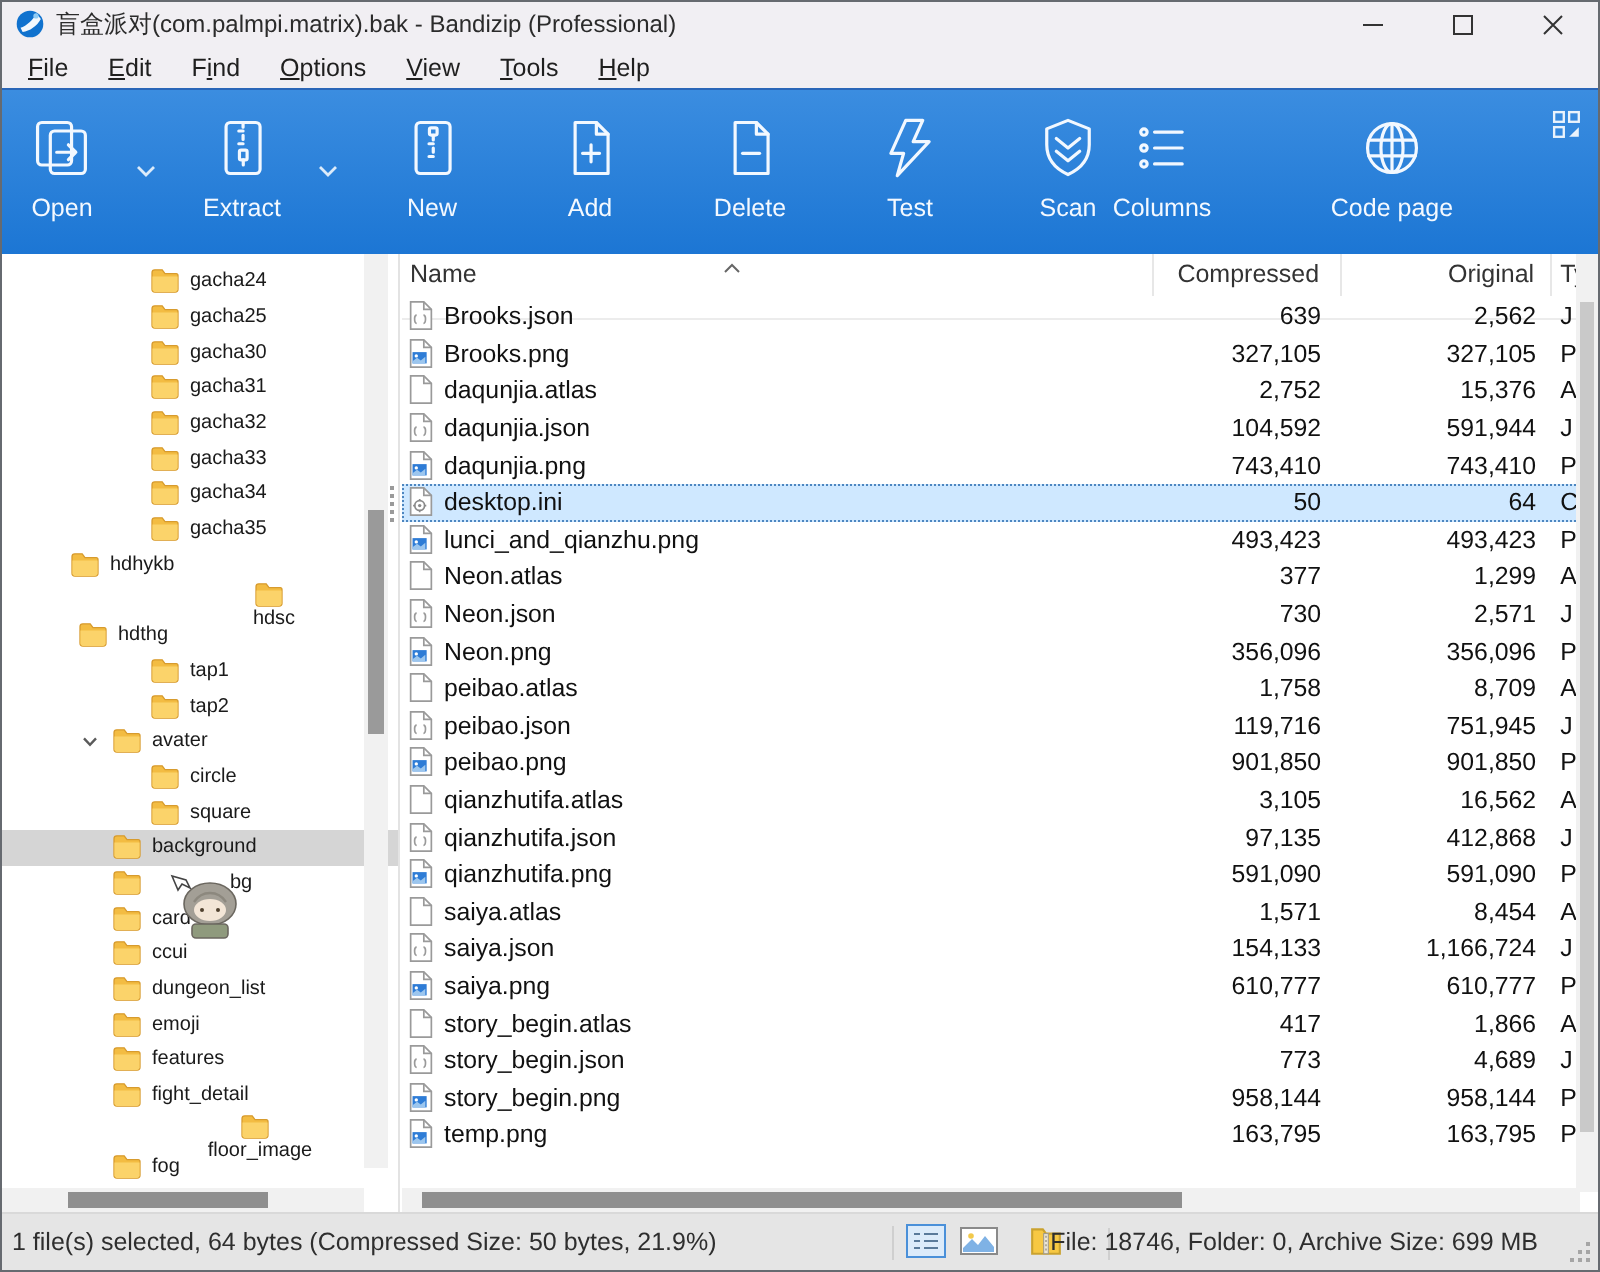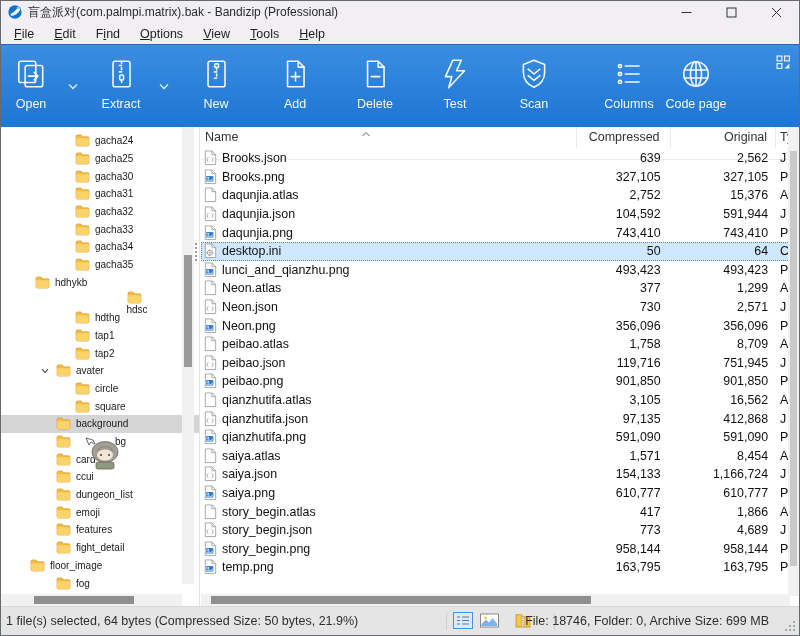--- a/index.html
+++ b/index.html
@@ -198,21 +198,21 @@
       </div>
       <div class="tool-btn" style="left: 493px;">
         <span class="t-icon"><svg viewBox="0 0 32 32">
             <g fill="none" stroke="#f2f8ff" stroke-width="1.5" stroke-linecap="round" stroke-linejoin="round">
               <path d="M16 3l10 4v7.5c0 7.5-4.5 11.5-10 14-5.5-2.5-10-6.5-10-14V7z"></path>
               <path d="M10.5 11.5L16 16l5.5-4.5M10.5 17.5L16 22l5.5-4.5"></path>
             </g>
           </svg></span>
         <span class="t-label">Scan</span>
       </div>
-      <div class="tool-btn" style="left: 588px;">
+      <div class="tool-btn" style="left: 540px;">
         <span class="t-icon"><svg viewBox="0 0 32 32">
             <g fill="none" stroke="#f2f8ff" stroke-width="1.5" stroke-linecap="round" stroke-linejoin="round">
               <circle cx="7.5" cy="8.5" r="1.5"></circle>
               <circle cx="7.5" cy="16" r="1.5"></circle>
               <circle cx="7.5" cy="23.5" r="1.5"></circle>
               <path d="M12.5 8.5h13M12.5 16h13M12.5 23.5h13"></path>
             </g>
           </svg></span>
         <span class="t-label">Columns</span>
       </div>
@@ -293,21 +293,21 @@
           </svg>
           <span>hdhykb</span>
         </div>
         <div class="tree-row" style="padding-left: 74px; flex-direction: column;">
           <svg class="tree-folder" viewBox="0 0 16 14">
             <path d="M1 2.5C1 1.7 1.7 1 2.5 1h4L8 3h6c.6 0 1 .4 1 1v7.5c0 .8-.7 1.5-1.5 1.5h-11C1.7 13 1 12.3 1 11.5z" fill="#f3bc42" stroke="#d79b2e" stroke-width="0.7"></path>
             <path d="M1.2 4.6h13.6v6.9c0 .8-.6 1.4-1.4 1.4H2.6c-.8 0-1.4-.6-1.4-1.4z" fill="#fbd36a"></path>
           </svg>
           <span>hdsc</span>
         </div>
-        <div class="tree-row" style="padding-left: 74px; text-align: center;">
+        <div class="tree-row" style="padding-left: 38px; text-align: center;">
           <svg class="tree-folder" viewBox="0 0 16 14">
             <path d="M1 2.5C1 1.7 1.7 1 2.5 1h4L8 3h6c.6 0 1 .4 1 1v7.5c0 .8-.7 1.5-1.5 1.5h-11C1.7 13 1 12.3 1 11.5z" fill="#f3bc42" stroke="#d79b2e" stroke-width="0.7"></path>
             <path d="M1.2 4.6h13.6v6.9c0 .8-.6 1.4-1.4 1.4H2.6c-.8 0-1.4-.6-1.4-1.4z" fill="#fbd36a"></path>
           </svg>
           <span>hdthg</span>
         </div>
         <div class="tree-row" style="padding-left: 74px;">
           <svg class="tree-folder" viewBox="0 0 16 14">
             <path d="M1 2.5C1 1.7 1.7 1 2.5 1h4L8 3h6c.6 0 1 .4 1 1v7.5c0 .8-.7 1.5-1.5 1.5h-11C1.7 13 1 12.3 1 11.5z" fill="#f3bc42" stroke="#d79b2e" stroke-width="0.7"></path>
             <path d="M1.2 4.6h13.6v6.9c0 .8-.6 1.4-1.4 1.4H2.6c-.8 0-1.4-.6-1.4-1.4z" fill="#fbd36a"></path>
@@ -394,21 +394,21 @@
           </svg>
           <span>features</span>
         </div>
         <div class="tree-row" style="padding-left: 55px;">
           <svg class="tree-folder" viewBox="0 0 16 14">
             <path d="M1 2.5C1 1.7 1.7 1 2.5 1h4L8 3h6c.6 0 1 .4 1 1v7.5c0 .8-.7 1.5-1.5 1.5h-11C1.7 13 1 12.3 1 11.5z" fill="#f3bc42" stroke="#d79b2e" stroke-width="0.7"></path>
             <path d="M1.2 4.6h13.6v6.9c0 .8-.6 1.4-1.4 1.4H2.6c-.8 0-1.4-.6-1.4-1.4z" fill="#fbd36a"></path>
           </svg>
           <span>fight_detail</span>
         </div>
-        <div class="tree-row" style="padding-left: 29px;">
+        <div class="tree-row" style="padding-left: 60px; flex-direction: column;">
           <svg class="tree-folder" viewBox="0 0 16 14">
             <path d="M1 2.5C1 1.7 1.7 1 2.5 1h4L8 3h6c.6 0 1 .4 1 1v7.5c0 .8-.7 1.5-1.5 1.5h-11C1.7 13 1 12.3 1 11.5z" fill="#f3bc42" stroke="#d79b2e" stroke-width="0.7"></path>
             <path d="M1.2 4.6h13.6v6.9c0 .8-.6 1.4-1.4 1.4H2.6c-.8 0-1.4-.6-1.4-1.4z" fill="#fbd36a"></path>
           </svg>
           <span>floor_image</span>
         </div>
         <div class="tree-row" style="padding-left: 55px;">
           <svg class="tree-folder" viewBox="0 0 16 14">
             <path d="M1 2.5C1 1.7 1.7 1 2.5 1h4L8 3h6c.6 0 1 .4 1 1v7.5c0 .8-.7 1.5-1.5 1.5h-11C1.7 13 1 12.3 1 11.5z" fill="#f3bc42" stroke="#d79b2e" stroke-width="0.7"></path>
             <path d="M1.2 4.6h13.6v6.9c0 .8-.6 1.4-1.4 1.4H2.6c-.8 0-1.4-.6-1.4-1.4z" fill="#fbd36a"></path>

